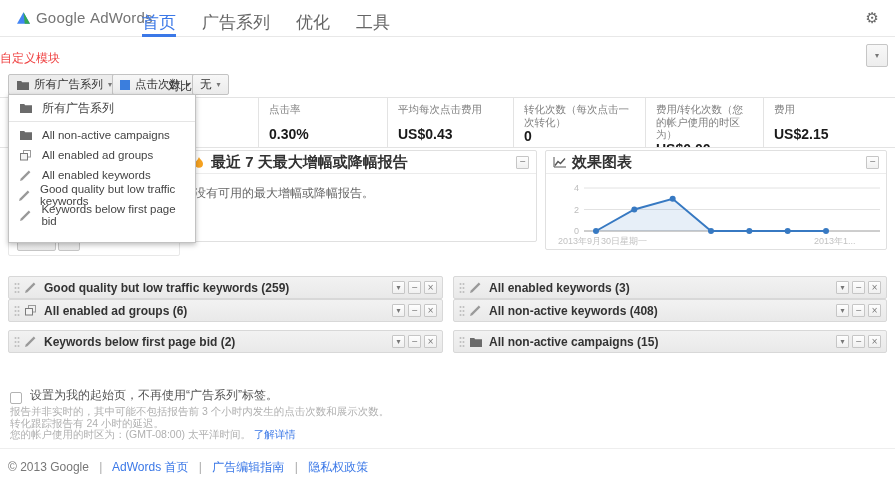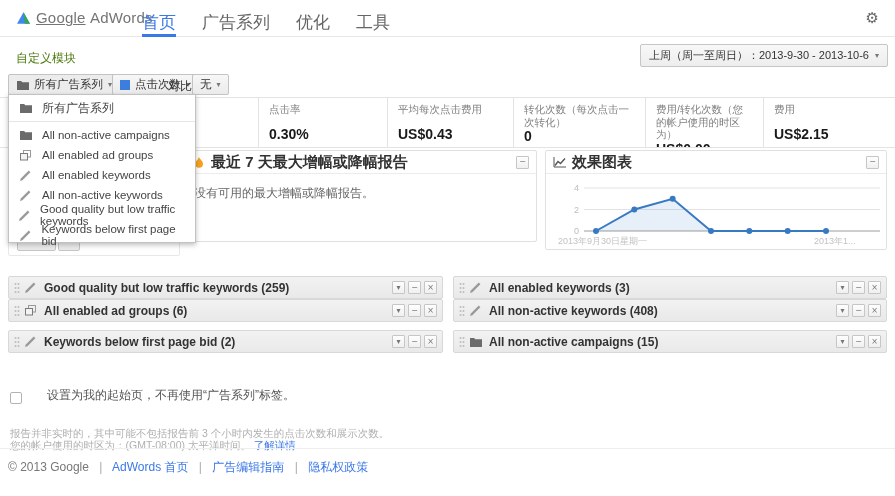--- a/index.html
+++ b/index.html
@@ -5,28 +5,28 @@
 <style>
   * { margin:0; padding:0; box-sizing:border-box; }
   html,body { background:#fff; }
   body { font-family:"Liberation Sans","DejaVu Sans",sans-serif; }
   #app { position:relative; width:895px; height:496px; background:#fff; overflow:hidden; }
 
   
   .topbar { position:absolute; left:0; top:0; width:895px; height:37px; background:#fff; border-bottom:1px solid #e8e8e8; }
   .brand { position:absolute; left:17px; top:9px; display:flex; align-items:center; gap:6px; }
   .brand-text { font-size:15px; color:#757575; letter-spacing:.2px; }
-  .brand-text b { font-weight:normal;text-decoration:underline; }
+  .brand-text b { font-weight:normal; }
   .tabs { position:absolute; left:142px; top:0; height:37px; display:flex; gap:26px; }
   .tab { height:37px; padding-top:11px; font-size:17px; color:#666; cursor:pointer; }
   .tab.active { color:#3b78e7; border-bottom:3px solid #3b78e7; }
   .gear-btn { position:absolute; right:16px; top:9px; font-size:15px; color:#666; cursor:pointer; font-family:"DejaVu Sans",sans-serif; }
 
   
-  .customize-link { position:absolute; left:16px; top:50px; font-size:12px; color:#4d7c0f; cursor:pointer; }
+  .customize-link { position:absolute; left:0; top:50px; font-size:12px; color:#ef4444; cursor:pointer; }
   .date-btn { position:absolute; right:7px; top:44px; height:23px; display:inline-flex; align-items:center; gap:6px;
       padding:0 8px; background:linear-gradient(#f8f8f8,#ededed); border:1px solid #c6c6c6; border-radius:2px;
       font-size:11px; color:#333; cursor:pointer; }
   .caret { font-size:8px; color:#777; font-family:"DejaVu Sans",sans-serif; }
   .btn { display:inline-flex; align-items:center; gap:5px; height:21px; padding:0 7px;
       background:linear-gradient(#f7f7f7,#ebebeb); border:1px solid #c3c3c3; border-radius:2px;
       font-size:11.5px; color:#333; cursor:pointer; }
   .btn.pressed { background:#ececec; }
   #campaign-filter-btn { position:absolute; left:8px; top:74px; }
   #metric-filter-btn { position:absolute; left:112px; top:74px; }
@@ -59,24 +59,24 @@
   .module-bar { position:absolute; height:23px; display:flex; align-items:center; background:linear-gradient(#f2f2f2,#e9e9e9);
       border:1px solid #d8d8d8; border-radius:2px; cursor:move; }
   .bar-title { font-weight:bold; font-size:12px; color:#333; margin-left:7px; white-space:nowrap; }
   .bar-controls { margin-left:auto; display:flex; gap:3px; margin-right:5px; }
   .drag-dots { margin-left:5px; display:flex; }
   .col-l { left:8px; width:435px; }
   .col-r { left:453px; width:434px; }
   .row-a { top:276px; } .row-b { top:299px; } .row-c { top:330px; }
 
   
-  .checkbox-row { position:absolute; left:10px; top:387px; display:flex; align-items:flex-end; gap:25px; }
+  .checkbox-row { position:absolute; left:10px; top:387px; display:flex; align-items:flex-end; gap:8px; }
   .checkbox { width:12px; height:12px; border:1px solid #b3b3b3; border-radius:2px; background:#fff; cursor:pointer; }
   .checkbox-label { font-size:12px; color:#555; }
-  .notes { position:absolute; left:10px; top:428px; font-size:10.5px; line-height:11.5px; color:#b0b0b0; }
+  .notes { position:absolute; left:10px; top:406px; font-size:10.5px; line-height:11.5px; color:#b0b0b0; }
   .notes .learn-more { color:#3b78e7; cursor:pointer; }
   .footer { position:absolute; left:0; top:448px; width:895px; height:32px; border-top:1px solid #eee; padding:10px 0 0 8px; font-size:12px; color:#777; }
   .footer .sep { color:#aaa; margin:0 7px; }
   .footer a { color:#3b78e7; text-decoration:none; cursor:pointer; }
 
   
   .dropdown { position:absolute; left:8px; top:94px; width:188px; height:149px; background:#fff; border:1px solid #c2c2c2;
       box-shadow:0 2px 5px rgba(0,0,0,.25); z-index:30; padding-top:2px; }
   .dd-item { display:flex; align-items:center; height:20px; padding:0 8px 0 10px; font-size:11.5px; color:#444; gap:10px; cursor:pointer; }
   .dd-item.first { height:22px; font-size:12px; }
@@ -102,21 +102,20 @@
       <div class="tab active">首页</div>
       <div class="tab">广告系列</div>
       <div class="tab">优化</div>
       <div class="tab">工具</div>
     </div>
     <div class="gear-btn">⚙</div>
   </div>
 
   <div class="customize-link">自定义模块</div>
   <div class="date-btn">
-    <span>上周（周一至周日）：2013-9-30 - 2013-10-6</span>
     <span class="caret">▾</span>
   </div>
 
   <div class="btn pressed" id="campaign-filter-btn">
     <span class="ico">
       <svg width="12" height="10" viewBox="0 0 12 10">
           <path d="M0 1h4.2l1 1.3H12V10H0z" fill="#666"></path>
         </svg>
     </span>
     <span>所有广告系列</span>
@@ -365,20 +364,21 @@
       <span class="ctrl">×</span>
     </span>
   </div>
 
   <div class="checkbox-row">
     <span class="checkbox"></span>
     <span class="checkbox-label">设置为我的起始页，不再使用“广告系列”标签。</span>
   </div>
   <div class="notes">
     <div>报告并非实时的，其中可能不包括报告前 3 个小时内发生的点击次数和展示次数。</div>
+    <div>转化跟踪报告有 24 小时的延迟。</div>
     <div><span>您的帐户使用的时区为：(GMT-08:00) 太平洋时间。</span>&nbsp;<span class="learn-more">了解详情</span></div>
   </div>
 
   <div class="footer">
     <span>© 2013 Google</span>
     <span class="sep">|</span>
     <a>AdWords 首页</a>
     <span class="sep">|</span>
     <a>广告编辑指南</a>
     <span class="sep">|</span>
@@ -419,33 +419,25 @@
           </svg>
         </span>
       <span>All enabled keywords</span>
     </div>
     <div class="dd-item">
       <span class="ico">
           <svg width="11" height="11" viewBox="0 0 11 11">
             <path d="M0 11 L0.8 8.6 L8.8 0.6 L10.4 2.2 L2.4 10.2 Z" fill="#999"></path>
           </svg>
         </span>
-      <span>All non-active keywords</span>
+      <span>Good quality but low traffic keywords</span>
     </div>
     <div class="dd-item">
       <span class="ico">
           <svg width="11" height="11" viewBox="0 0 11 11">
             <path d="M0 11 L0.8 8.6 L8.8 0.6 L10.4 2.2 L2.4 10.2 Z" fill="#999"></path>
           </svg>
         </span>
-      <span>Good quality but low traffic keywords</span>
-    </div>
-    <div class="dd-item">
-      <span class="ico">
-          <svg width="11" height="11" viewBox="0 0 11 11">
-            <path d="M0 11 L0.8 8.6 L8.8 0.6 L10.4 2.2 L2.4 10.2 Z" fill="#999"></path>
-          </svg>
-        </span>
       <span>Keywords below first page bid</span>
     </div>
   </div>
 
 </div>
 
 </body></html>

